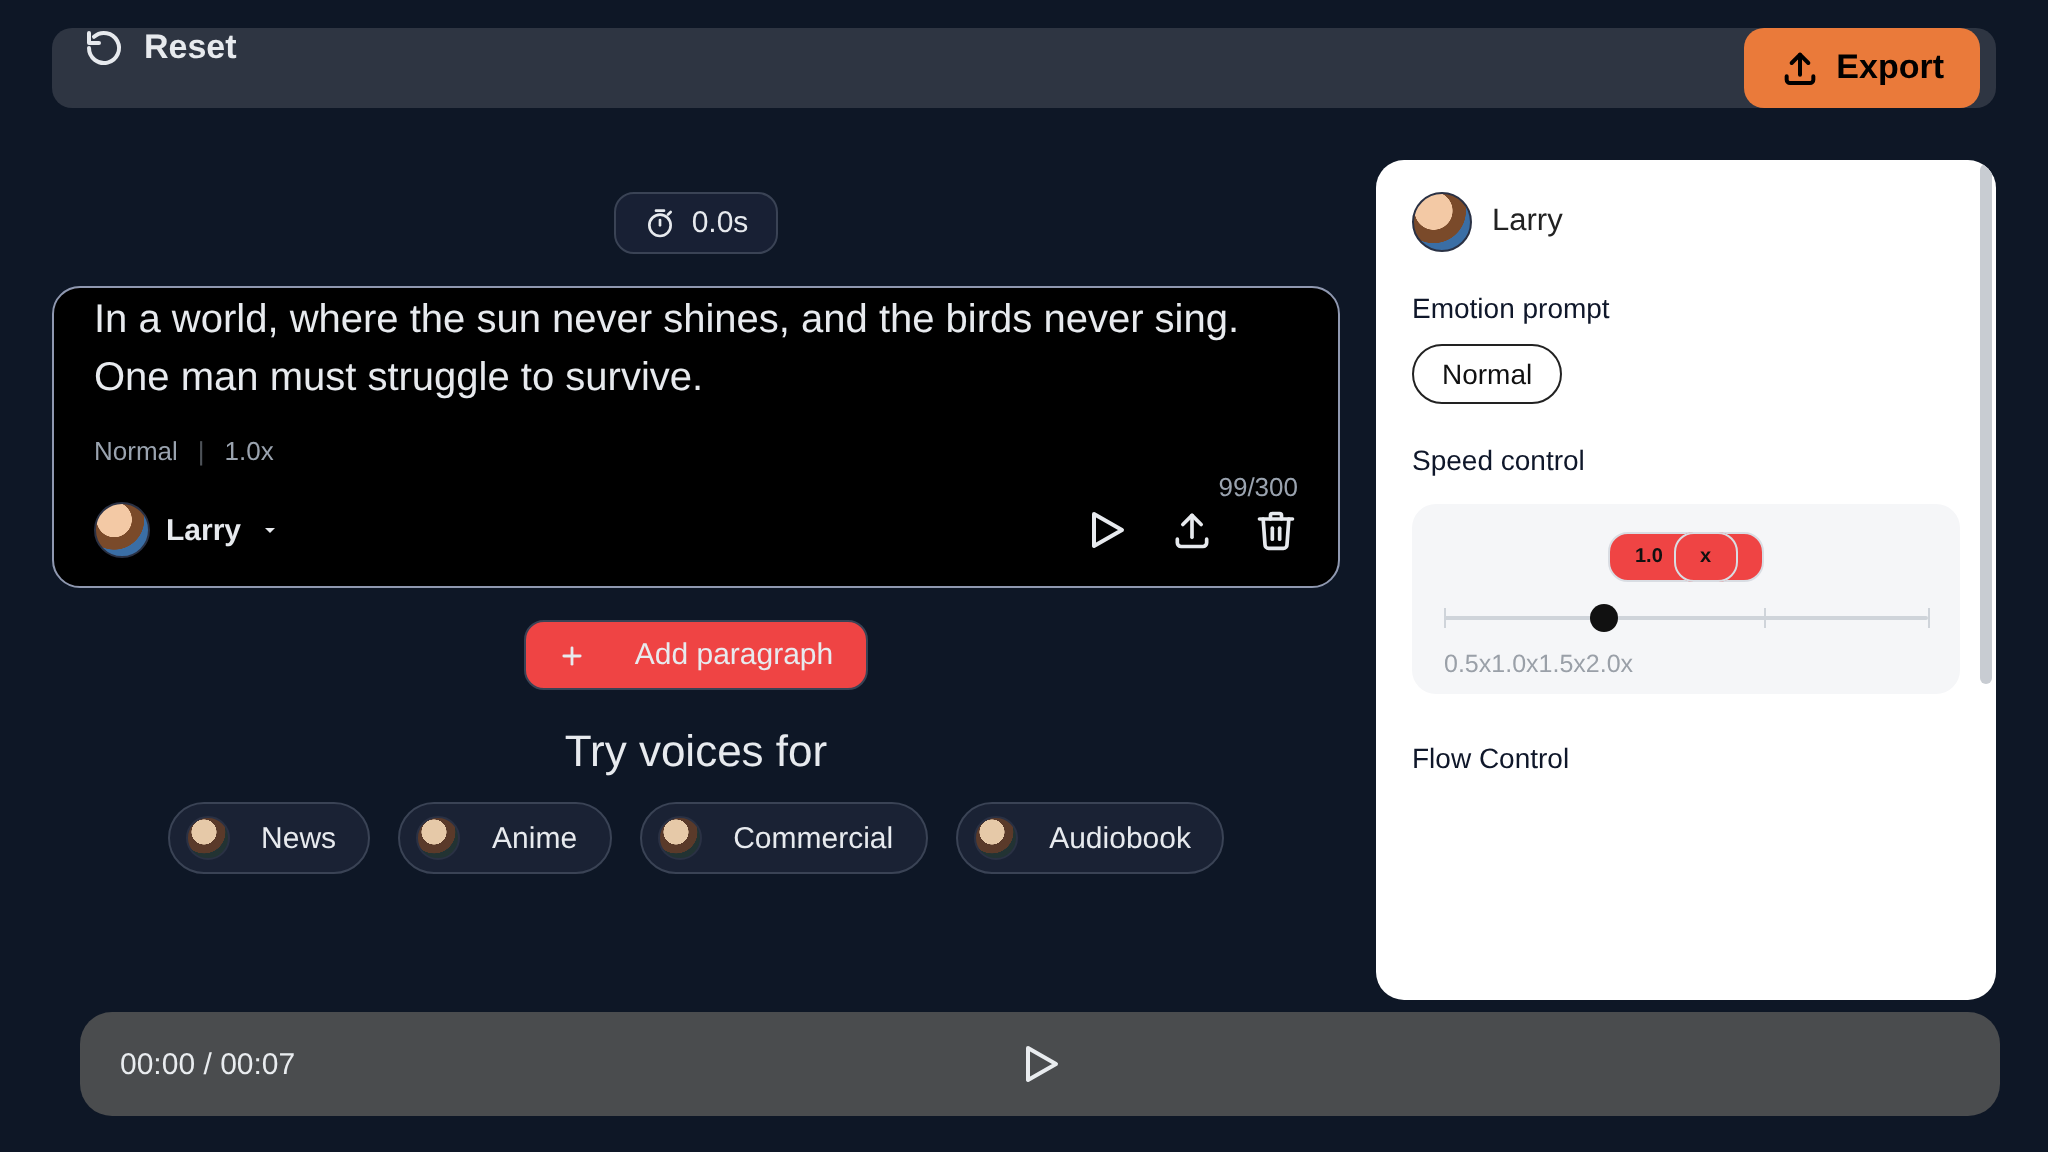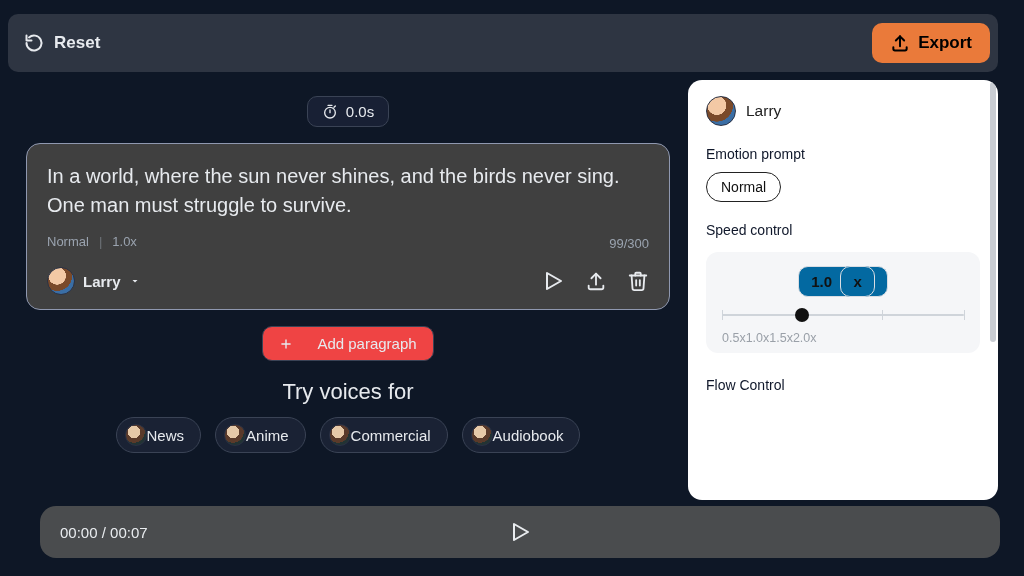--- a/index.html
+++ b/index.html
@@ -11,56 +11,56 @@
     --muted:#9aa3af;
     --card:#ffffff;
     --chip:#1a2234;
     --chip-border:#3a4355;
     --editor-outline:#8f98b0;
     --playbar:#4a4c4e;
   }
   *{box-sizing:border-box;font-family:-apple-system,BlinkMacSystemFont,"Segoe UI",Roboter,Helvetica,Arial,sans-serif}
   body{margin:0;width:1024px;height:576px;background:var(--bg);color:var(--text);overflow:hidden;position:relative}
   
-  .topbar{position:absolute;top:14px;left:8px;right:26px;height:58px;background:var(--panel);border-radius:10px;display:flex;align-items:center;justify-content:space-between;padding:0 8px 0 16px}
+  .topbar{position:absolute;top:14px;left:26px;right:26px;height:40px;background:var(--panel);border-radius:10px;display:flex;align-items:flex-start;justify-content:space-between;padding:0 8px 0 16px}
   .reset-btn{display:flex;align-items:center;gap:10px;cursor:pointer;color:var(--text);font-weight:600;font-size:17px}
   .export-btn{display:flex;align-items:center;gap:8px;background:var(--orange);color:#000000;font-weight:700;font-size:17px;padding:10px 18px;border-radius:10px;cursor:pointer}
   
   .main{position:absolute;top:80px;left:26px;right:26px;bottom:76px;display:flex;gap:18px}
   .left{flex:1;display:flex;flex-direction:column;align-items:center;min-width:0}
   
   .dur-pill{margin-top:16px;border:1px solid var(--chip-border);border-radius:10px;padding:6px 14px;display:flex;align-items:center;gap:8px;font-size:15px;color:var(--text);background:#182034;cursor:default}
   
-  .editor{margin-top:16px;align-self:stretch;border:1.5px solid var(--editor-outline);border-radius:14px;background:#404040;padding:18px 20px 14px 20px;position:relative}
+  .editor{margin-top:16px;align-self:stretch;border:1.5px solid var(--editor-outline);border-radius:14px;background:#000000;padding:2px 20px 14px 20px;position:relative}
   .editor-text{font-size:20px;line-height:1.45;color:var(--text)}
   .editor-meta{margin-top:14px;display:flex;align-items:center;gap:10px;color:var(--muted);font-size:13px}
   .editor-meta .sep{opacity:.5}
   .count{position:absolute;right:20px;top:92px;color:var(--muted);font-size:13px}
   .editor-foot{margin-top:18px;display:flex;align-items:center;justify-content:space-between}
   .voice-chip{display:flex;align-items:center;gap:8px;font-weight:700;font-size:15px;cursor:pointer}
   .avatar{width:28px;height:28px;border-radius:50%;background:radial-gradient(circle at 35% 30%, #f3c9a5 0 35%, #7a4a2a 36% 60%, #3a6ea5 61% 100%);border:1px solid #2a3144;display:inline-block}
   .avatar.sm{width:22px;height:22px}
   .foot-actions{display:flex;align-items:center;gap:20px}
   .iconbtn{cursor:pointer;color:var(--text)}
   
   .add-para{margin-top:16px;border:1px solid var(--chip-border);border-radius:10px;padding:8px 16px;display:flex;align-items:center;gap:24px;color:var(--text);font-size:15px;cursor:pointer;background:#ef4444}
   
   .try-title{margin-top:18px;font-size:22px;color:var(--text)}
   .chips{margin-top:12px;display:flex;gap:14px;flex-wrap:wrap;justify-content:center}
-  .chip{display:flex;align-items:center;gap:0;border:1px solid var(--chip-border);border-radius:999px;padding:6px 16px 6px 8px;background:var(--chip);color:var(--text);font-size:15px;cursor:pointer}
+  .chip{display:flex;align-items:center;gap:16px;border:1px solid var(--chip-border);border-radius:999px;padding:6px 16px 6px 8px;background:var(--chip);color:var(--text);font-size:15px;cursor:pointer}
   .chip .avatar{background:radial-gradient(circle at 40% 35%, #e6c9a8 0 35%, #5a3a2a 36% 60%, #233 61% 100%)}
   
   .right{width:310px;background:var(--card);color:#111;border-radius:14px;padding:16px 18px;overflow:hidden;position:relative}
   .rp-head{display:flex;align-items:center;gap:10px;font-size:15.5px;color:#222}
   .rp-head .avatar{width:30px;height:30px}
   .rp-sec-title{font-weight:400;margin-top:20px;font-size:14px;color:#0f172a}
   .pill{display:inline-block;margin-top:10px;border:1.5px solid #222;border-radius:999px;padding:6px 14px;font-size:14px;color:#111;cursor:pointer}
   .speed-box{margin-top:14px;background:#f5f6f8;border-radius:12px;padding:14px 16px 8px 16px}
   .speed-val{display:flex;justify-content:center}
-  .speed-val span{border:1px solid #d9dde3;border-radius:10px;padding:6px 12px;font-weight:600;font-size:15px;color:#111;background:#0369a1}
+  .speed-val span{border:1px solid #d9dde3;border-radius:10px;padding:6px 12px;font-weight:600;font-size:10px;color:#111;background:#ef4444}
   .slider{position:relative;height:28px;margin-top:4px}
   .track{position:absolute;left:0;right:0;top:13px;height:2px;background:#cfd4da;border-radius:2px}
   .tick{position:absolute;top:9px;width:1px;height:10px;background:#cfd4da}
   .knob{position:absolute;top:7px;width:14px;height:14px;border-radius:50%;background:#111;transform:translateX(-50%)}
   .ticks-labels{display:flex;font-size:12.5px;color:#9aa0a8;margin-top:2px}
   
   .rscroll{position:absolute;right:0;top:0;bottom:0;width:10px}
   .rscroll .thumb{position:absolute;right:2px;top:2px;width:6px;height:260px;border-radius:4px;background:#c8ccd2}
   
   .playbar{position:absolute;left:40px;right:24px;bottom:18px;height:52px;background:var(--playbar);border-radius:16px;display:flex;align-items:center;color:#e9ecef}

